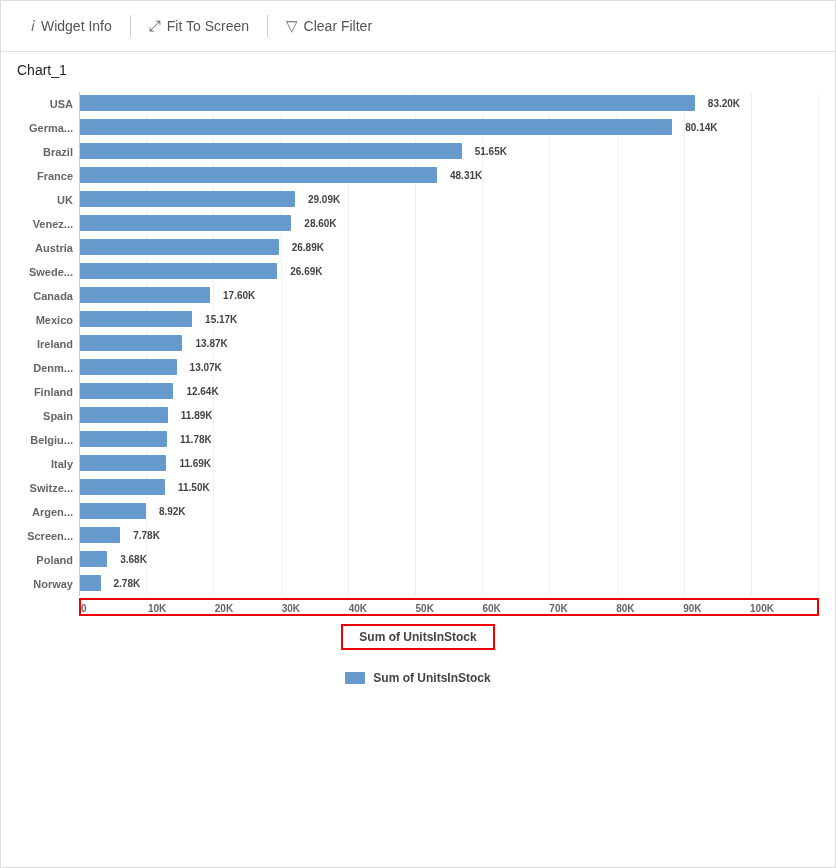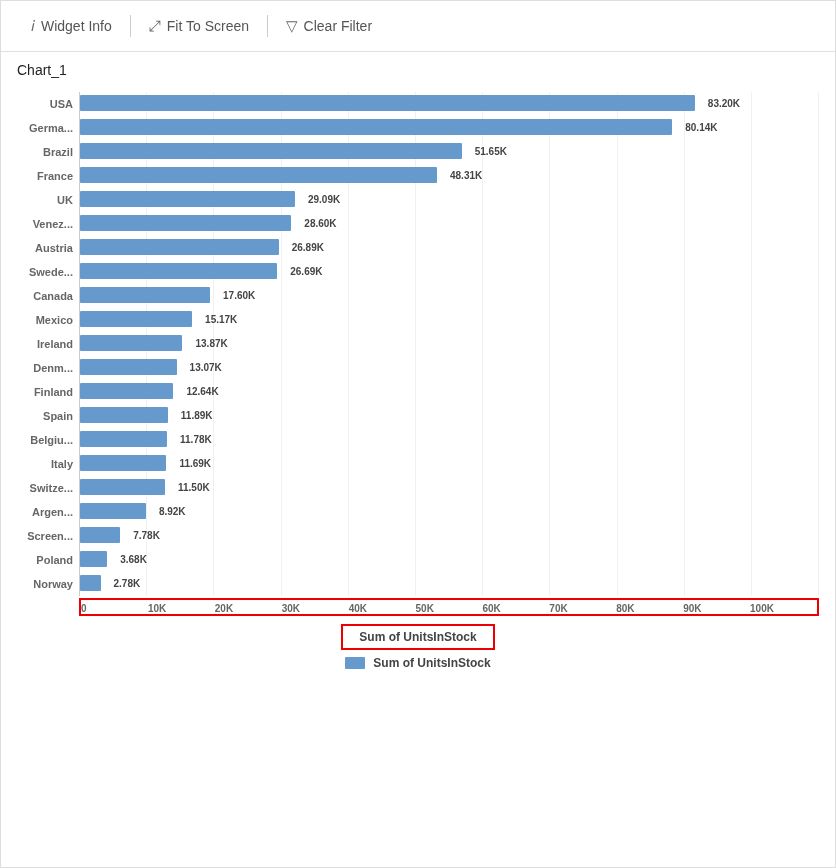--- a/index.html
+++ b/index.html
@@ -14,21 +14,21 @@
     .chart-inner { display: flex; flex-direction: row; width: 100%; }
     .y-labels { display: flex; flex-direction: column; justify-content: space-around; width: 62px; padding-right: 6px; }
     .y-label { font-size: 11px; color: #666; text-align: right; height: 22px; display: flex; align-items: center; justify-content: flex-end; white-space: nowrap; overflow: hidden; text-overflow: ellipsis; }
     .bars-area { flex: 1; display: flex; flex-direction: column; position: relative; border-left: 1px solid #ccc; }
     .bar-row { display: flex; align-items: center; height: 22px; margin-bottom: 2px; position: relative; }
     .bar { height: 16px; background: #6699cc; border-radius: 1px; min-width: 2px; }
     .bar-label { font-size: 10px; color: #444; margin-left: 13px; white-space: nowrap; }
     .x-axis { display: flex; flex-direction: column; width: 100%; margin-top: 2px; }
     .x-tick { flex: 1; text-align: left; font-size: 10px; color: #666; padding-top: 3px; }
     .x-tick:first-child { text-align: left; }
-    .legend-area { display: flex; flex-direction: column; align-items: center; margin-top: 8px; padding-bottom: 10px; }
+    .legend-area { display: flex; flex-direction: column; align-items: center; margin-top: 8px; padding-bottom: 10px; gap: 15px; }
     .legend-tooltip { border: 2px solid #e00; padding: 4px 16px; font-size: 12px; color: #444; margin-bottom: 6px; }
     .legend-item { display: flex; align-items: center; gap: 8px; font-size: 12px; color: #444; }
     .legend-icon { width: 20px; height: 12px; background: #6699cc; border-radius: 1px; }
     .x-axis-box { border: 2px solid #e00; margin-left: 62px; }
     .grid-lines { position: absolute; top: 0; left: 0; right: 0; bottom: 0; display: flex; pointer-events: none; }
     .grid-line { flex: 1; border-right: 1px solid #f0f0f0; }
     .bars-wrapper { position: relative; flex: 1; display: flex; flex-direction: column; }
   </style>
 </head>
 <body>

